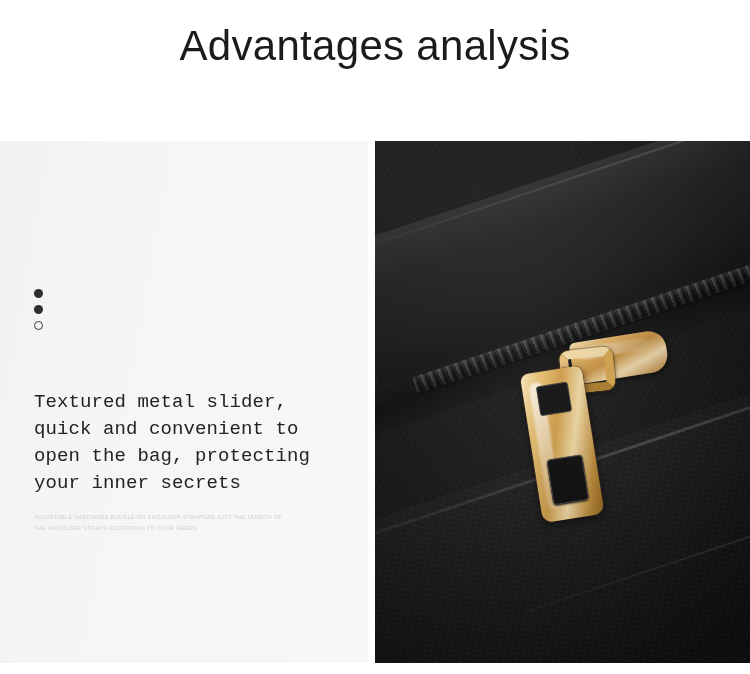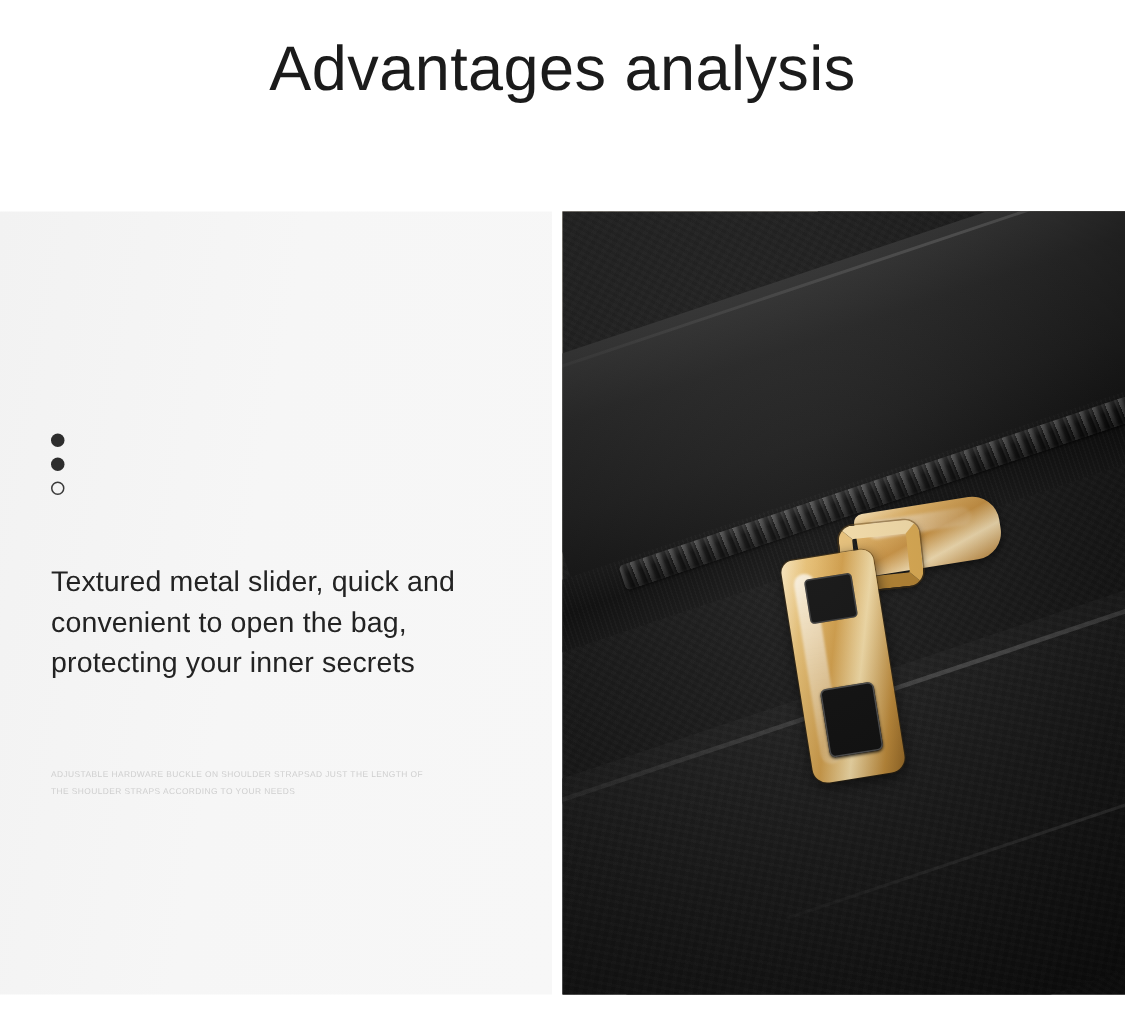--- a/index.html
+++ b/index.html
@@ -66,27 +66,28 @@
   .dot.filled { background: #2d2d2d; }
   .dot.hollow {
     background: transparent;
     border: 1.4px solid #3a3a3a;
     box-sizing: border-box;
   }
 
   .headline {
     position: absolute;
     left: 34px;
-    top: 235px;
+    top: 248px;
     width: 310px;
     font-size: 19px;
     font-weight: 400;
     line-height: 1.42;
     color: #232323;
     letter-spacing: 0.1px;
+    font-family: Liberation Mono, monospace;
   }
 
   .subnote {
     position: absolute;
     left: 34px;
     top: 371px;
     width: 300px;
     font-size: 5.6px;
     line-height: 2.05;
     color: #cfcfcf;

